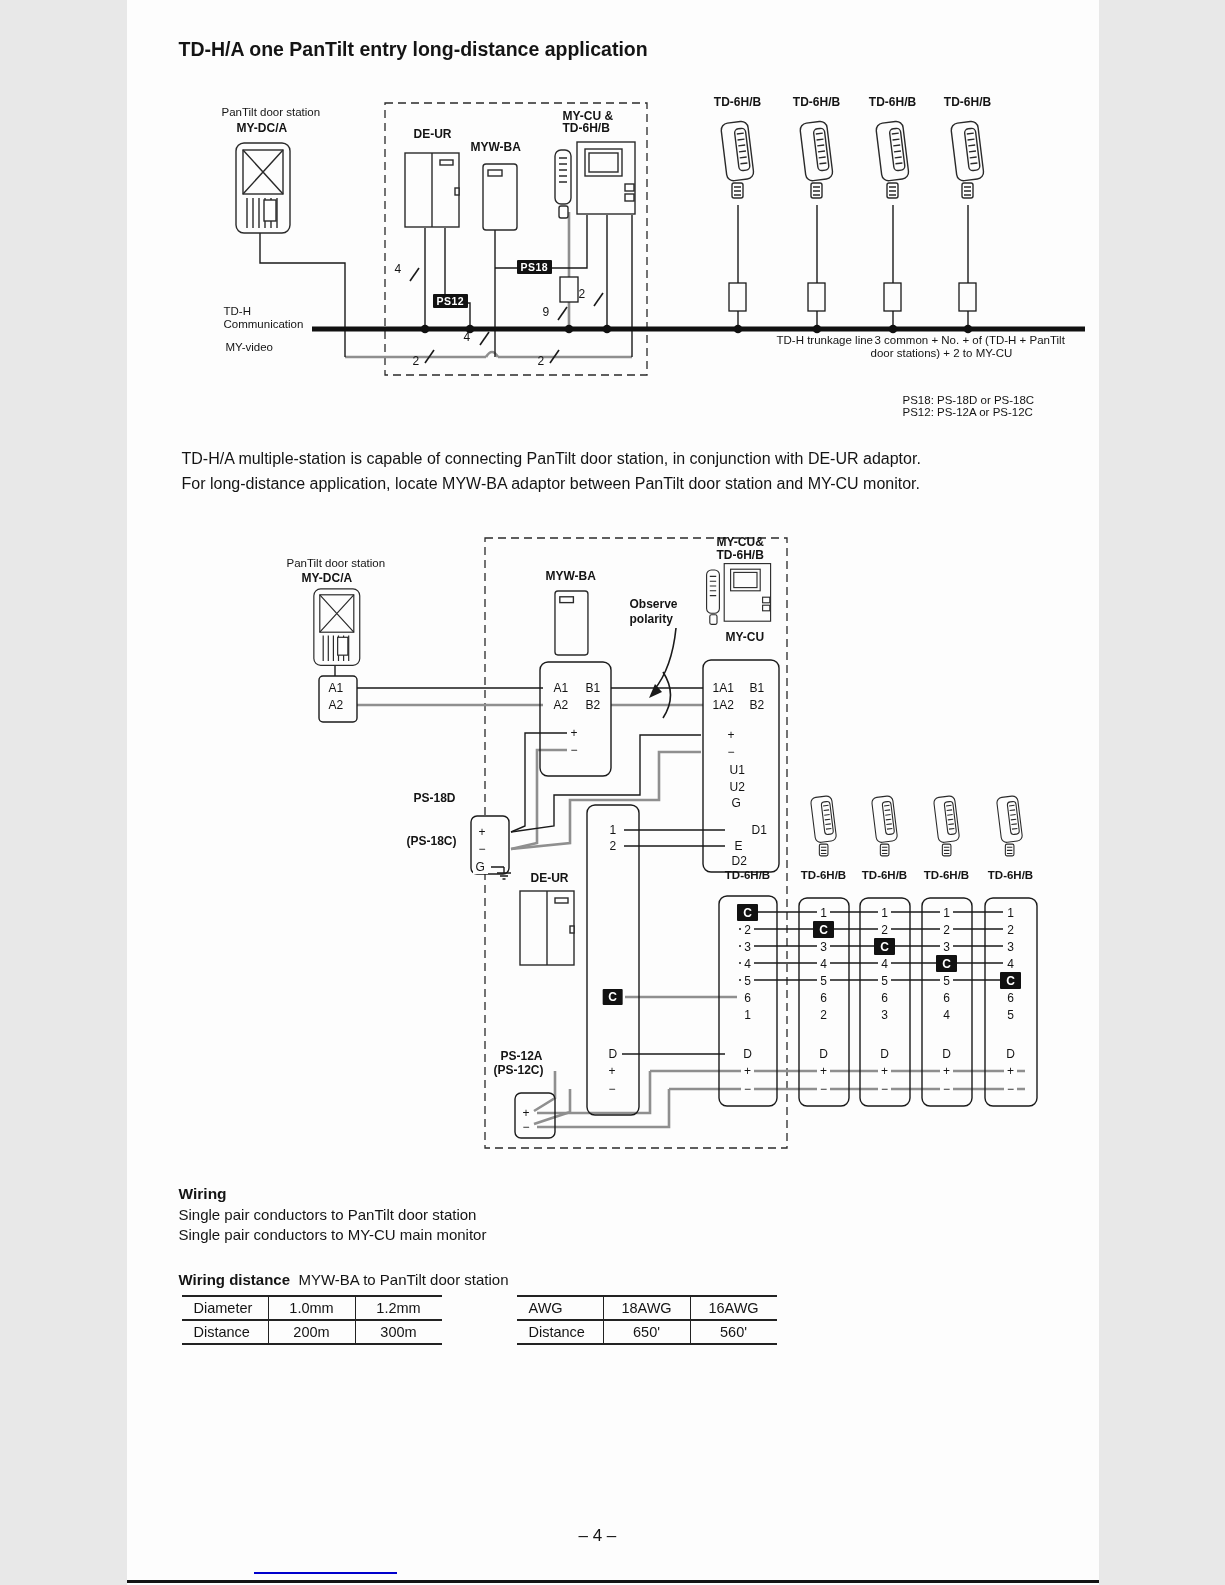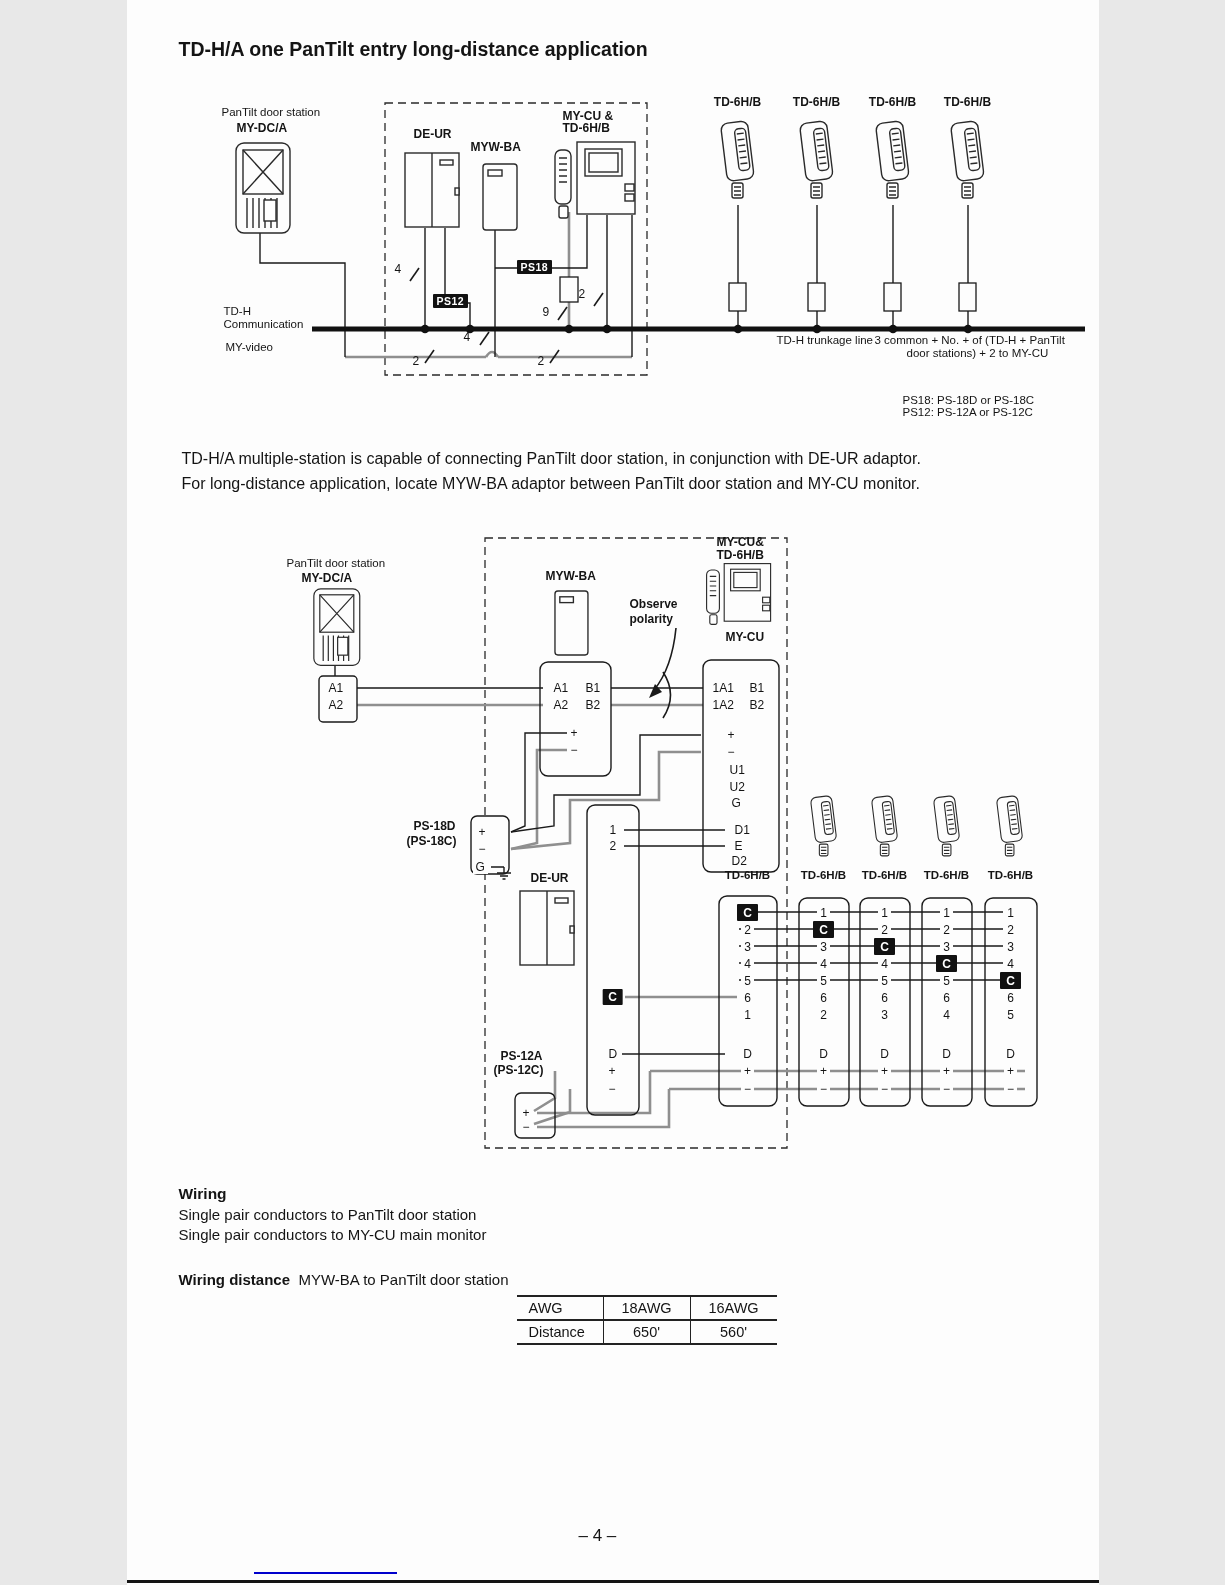--- a/index.html
+++ b/index.html
@@ -159,21 +159,21 @@
   <div class="lbl s12" style="left:416px;top:306px">9</div>
   <div class="lbl s12" style="left:452px;top:288px">2</div>
   <div class="lbl s12" style="left:337px;top:331px">4</div>
   <div class="lbl s12" style="left:286px;top:355px">2</div>
   <div class="lbl s12" style="left:411px;top:355px">2</div>
   <div class="lbl" style="left:97px;top:305px">TD-H</div>
   <div class="lbl" style="left:97px;top:318px">Communication</div>
   <div class="lbl" style="left:99px;top:341px">MY-video</div>
   <div class="lbl" style="left:650px;top:334px">TD-H trunkage line</div>
   <div class="lbl" style="left:748px;top:334px">3 common + No. + of (TD-H + PanTilt</div>
-  <div class="lbl" style="left:780px;top:347px">door stations) + 2  to MY-CU</div>
+  <div class="lbl" style="left:744px;top:347px">door stations) + 2  to MY-CU</div>
   <div class="lbl" style="left:776px;top:394px">PS18: PS-18D or PS-18C</div>
   <div class="lbl" style="left:776px;top:406px">PS12: PS-12A or PS-12C</div>
 
   <div class="para" style="top:475px">For long-distance application, locate MYW-BA adaptor between PanTilt door station and MY-CU monitor.</div>
   <div class="para" style="top:450px">TD-H/A multiple-station is capable of connecting PanTilt door station, in conjunction with DE-UR adaptor.</div>
 
   <svg style="top:520px" width="1225" height="645" viewBox="0 520 1225 645">
     <rect x="358" y="538" width="302" height="610" fill="none" stroke="#2a2a2a" stroke-width="1.3" stroke-dasharray="8,5"></rect>
     <rect x="344" y="816" width="38" height="58" rx="6" fill="#fdfdfd" stroke="#1a1a1a" stroke-width="1.4"></rect>
 
@@ -250,25 +250,25 @@
   <div class="lbl b s12" style="left:599px;top:631px">MY-CU</div>
   <span class="trm abs" style="left:583px;top:681px">1A1</span>
   <span class="trm abs" style="left:620px;top:681px">B1</span>
   <span class="trm abs" style="left:583px;top:698px">1A2</span>
   <span class="trm abs" style="left:620px;top:698px">B2</span>
   <span class="trm abs" style="left:598px;top:728px">+</span>
   <span class="trm abs" style="left:598px;top:745px">−</span>
   <span class="trm abs" style="left:600px;top:763px">U1</span>
   <span class="trm abs" style="left:600px;top:780px">U2</span>
   <span class="trm abs" style="left:602px;top:796px">G</span>
-  <span class="trm abs" style="left:605px;top:823px">D1</span>
+  <span class="trm abs" style="left:622px;top:823px">D1</span>
   <span class="trm abs" style="left:605px;top:839px">E</span>
   <span class="trm abs" style="left:602px;top:854px">D2</span>
 
-  <div class="lbl b s12" style="left:287px;top:820px">PS-18D</div>
+  <div class="lbl b s12" style="left:287px;top:792px">PS-18D</div>
   <div class="lbl b s12" style="left:280px;top:835px">(PS-18C)</div>
   <span class="trm abs" style="left:349px;top:825px">+</span>
   <span class="trm abs" style="left:349px;top:842px">−</span>
   <span class="trm abs" style="left:346px;top:860px">G</span>
 
   <div class="lbl b s12" style="left:404px;top:872px">DE-UR</div>
 
   <span class="trm abs" style="left:480px;top:823px">1</span>
   <span class="trm abs" style="left:480px;top:839px">2</span>
   <span class="trm abs cc cbadge" style="left:486px;top:989px">C</span>
@@ -351,20 +351,34 @@
     <span class="trm hD">D</span>
     <span class="trm hP">+</span>
     <span class="trm hP">−</span>
   </div>
 
   <div class="wtxt b" style="top:1185px;font-size:15.5px">Wiring</div>
   <div class="wtxt" style="top:1206px">Single pair conductors to PanTilt door station</div>
   <div class="wtxt" style="top:1226px">Single pair conductors to MY-CU main monitor</div>
   <div class="wtxt" style="top:1271px"><span class="b">Wiring distance</span><span style="white-space:pre">  MYW-BA to PanTilt door station</span></div>
 
+  <table class="wtab" style="left:55px;top:1295px">
+    <tbody>
+        <tr>
+      <td>Diameter</td>
+      <td>1.0mm</td>
+      <td>1.2mm</td>
+    </tr>
+    <tr>
+      <td>Distance</td>
+      <td>200m</td>
+      <td>300m</td>
+    </tr>
+  </tbody>
+    </table>
   <table class="wtab" style="left:390px;top:1295px">
     <tbody>
         <tr>
       <td>AWG</td>
       <td>18AWG</td>
       <td>16AWG</td>
     </tr>
     <tr>
       <td>Distance</td>
       <td>650'</td>

